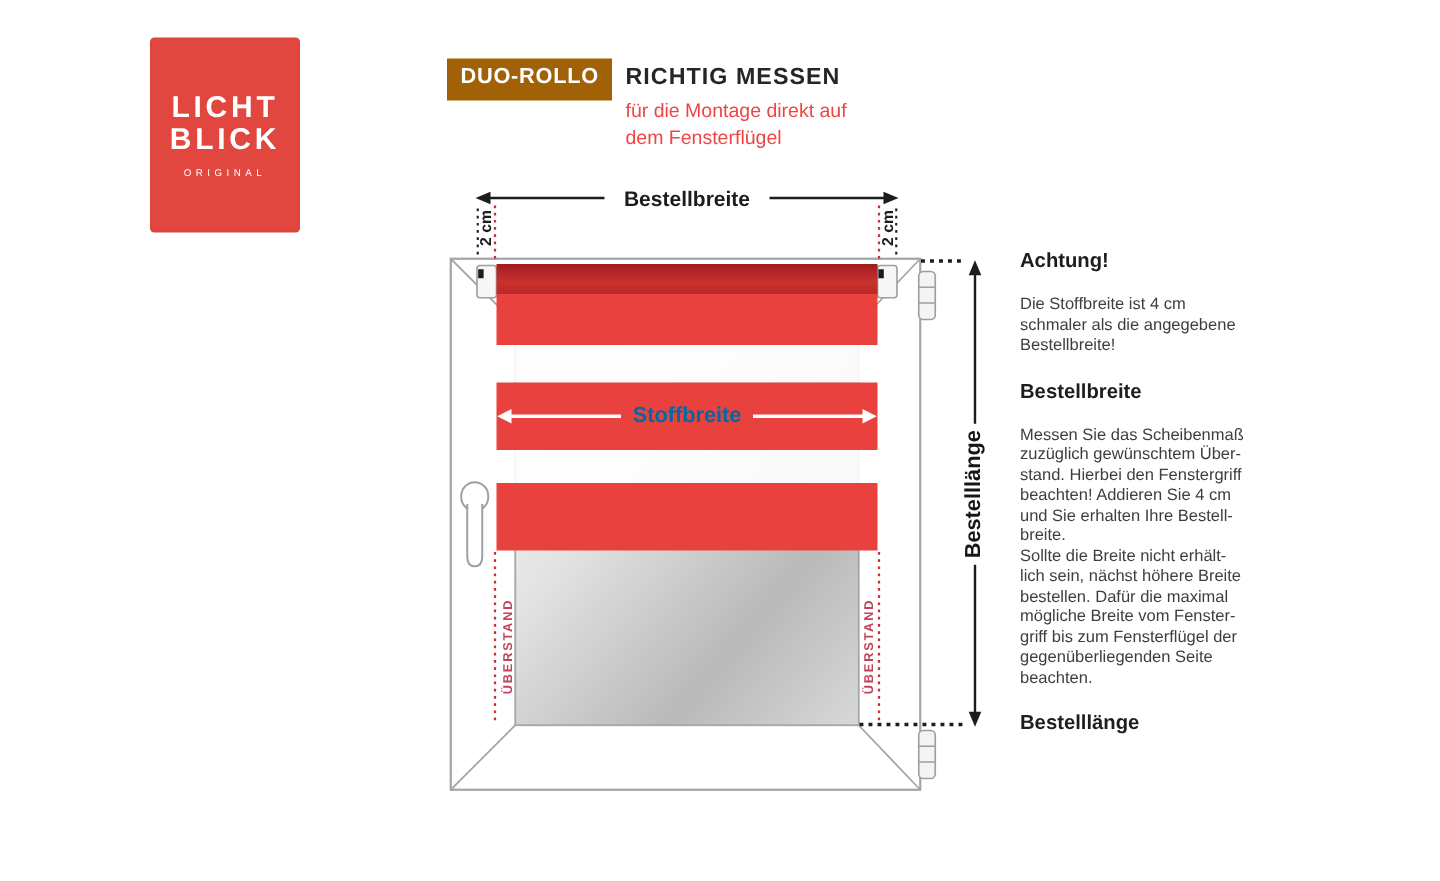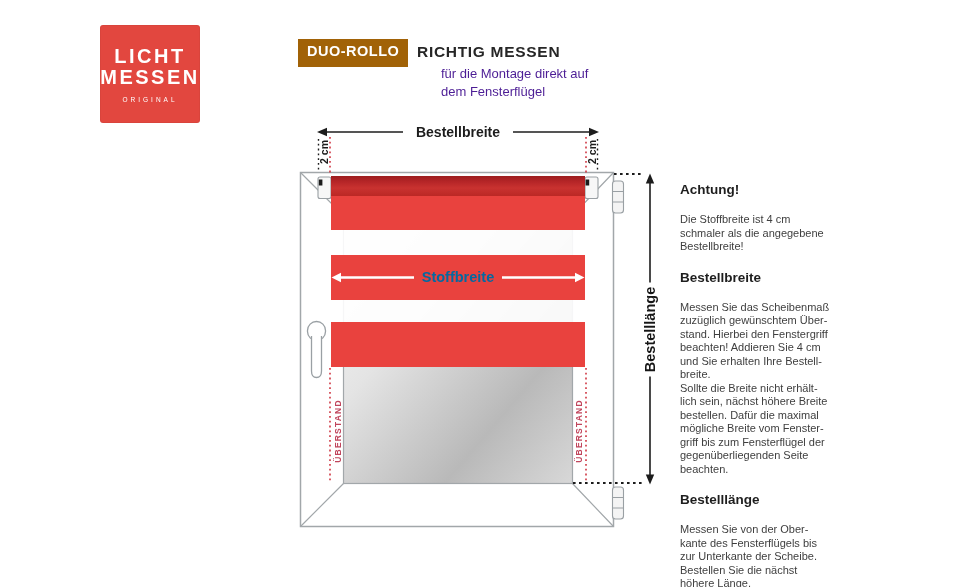--- a/index.html
+++ b/index.html
@@ -5,36 +5,36 @@
   * { margin:0; padding:0; box-sizing:border-box; }
   html,body { background:#ffffff; }
   .canvas {
     position:relative; width:960px; height:587px; background:#ffffff;
     font-family:"Liberation Sans", sans-serif; overflow:hidden;
   }
   .abs { position:absolute; }
 
   
   .logo {
-    left:100px; top:25px; width:100px; height:98px;
+    left:100px; top:25px; width:100px; height:130px;
     background:#e2473f; border-radius:3px; color:#fff;
     display:flex; flex-direction:column; align-items:center; justify-content:center;
     box-shadow:inset 0 0 0 1px rgba(0,0,0,0.04);
   }
   .logo-word { font-size:20px; font-weight:700; letter-spacing:2.5px; line-height:21px; }
   .logo-sub  { font-size:6.5px; letter-spacing:3px; margin-top:8px; font-weight:400; }
 
   
   .badge {
     left:298px; top:39px; height:28px; padding:0 9px;
     background:#a16207; color:#ffffff; font-size:14.5px; font-weight:700;
     letter-spacing:0.5px; line-height:24px; white-space:nowrap;
   }
   .title { left:417px; top:43px; font-size:15.5px; font-weight:700; color:#262626; letter-spacing:0.7px; white-space:nowrap; }
-  .subtitle { left:417px; top:65px; font-size:13px; color:#4c1d95; line-height:17.5px; white-space:pre-line;margin-left:24px; }
+  .subtitle { left:417px; top:65px; font-size:13px; color:#ef4444; line-height:17.5px; white-space:pre-line; }
 
   
   .lbl { text-align:center; white-space:nowrap; }
   .lbl-bestellbreite {
     left:403px; top:123px; width:110px; height:18px; line-height:18px;
     font-size:14px; font-weight:700; color:#1c1c1c; background:#ffffff;
   }
   .lbl-stoffbreite {
     left:406px; top:269px; width:104px; height:17px; line-height:17px;
     font-size:14.5px; font-weight:700; color:#0369a1;
@@ -52,33 +52,33 @@
   .lbl-ueberstand-left  { left:305px; top:425px; }
   .lbl-ueberstand-right { left:546px; top:425px; }
   .lbl-bestelllaenge {
     left:603px; top:320px; width:94px; height:19px; line-height:19px;
     font-size:14.5px; font-weight:700; color:#161616; background:#ffffff;
     transform:rotate(-90deg);
   }
 
   
   .sidebar { left:680px; top:166px; width:178px; }
-  .sec-h { font-size:13.5px; font-weight:700; color:#1e1e1e; margin:16px 0 4px; }
+  .sec-h { font-size:13.5px; font-weight:700; color:#1e1e1e; margin:0 0 4px; }
   .sec-b { font-size:11px; line-height:13.5px; color:#3e3e3e; white-space:pre-line; margin:16px 0 15px; }
 
   svg { position:absolute; left:0; top:0; }
 </style>
 </head>
 <body>
 
 <div class="canvas">
 
   <div class="abs logo">
     <div class="logo-word">LICHT</div>
-    <div class="logo-word">MESSEN</div>
+    <div class="logo-word">BLICK</div>
     <div class="logo-sub">ORIGINAL</div>
   </div>
 
   <div class="abs badge">DUO-ROLLO</div>
   <div class="abs title">RICHTIG MESSEN</div>
   <div class="abs subtitle">für die Montage direkt auf
 dem Fensterflügel</div>
 
   <svg width="960" height="587" viewBox="0 0 960 587">
     <defs>
@@ -177,21 +177,16 @@
 Sollte die Breite nicht erhält-
 lich sein, nächst höhere Breite
 bestellen. Dafür die maximal
 mögliche Breite vom Fenster-
 griff bis zum Fensterflügel der
 gegenüberliegenden Seite
 beachten.</div>
     </div>
     <div class="section">
       <div class="sec-h">Bestelllänge</div>
-      <div class="sec-b">Messen Sie von der Ober-
-kante des Fensterflügels bis
-zur Unterkante der Scheibe.
-Bestellen Sie die nächst
-höhere Länge.</div>
     </div>
   </div>
 
 </div>
 
 </body></html>

